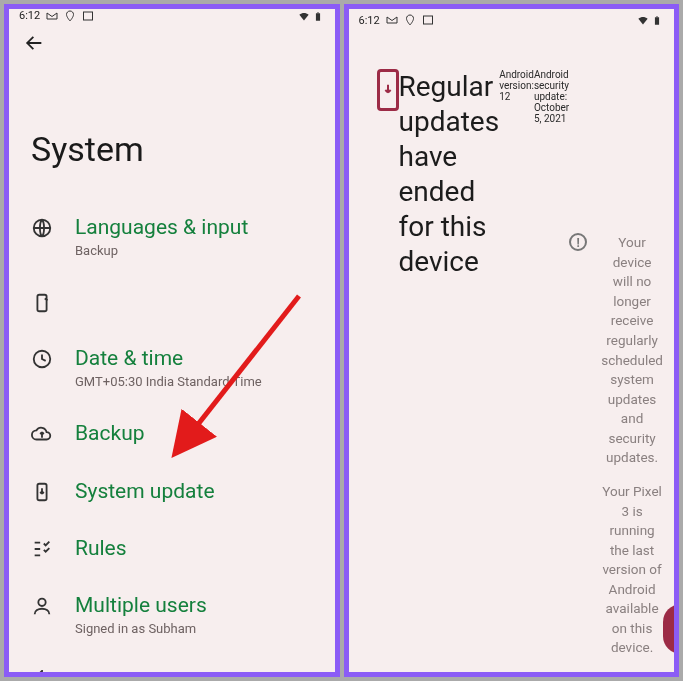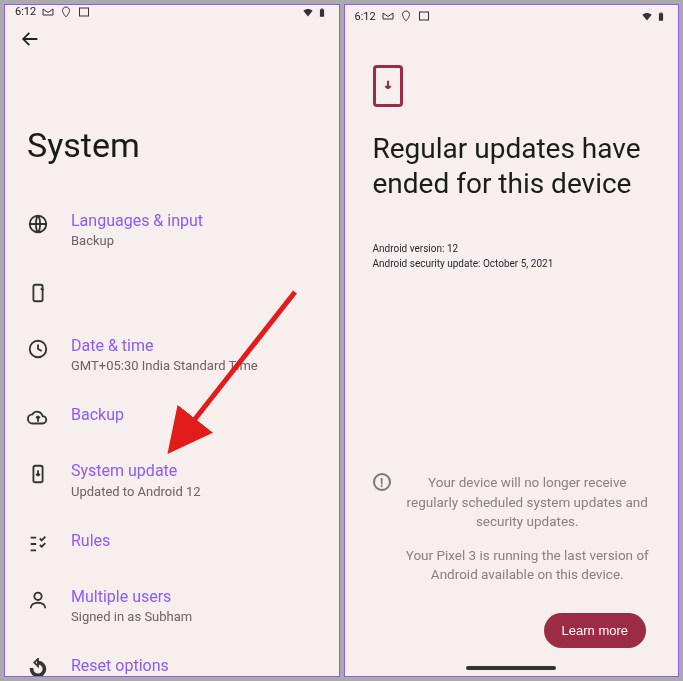--- a/index.html
+++ b/index.html
@@ -16,21 +16,21 @@
     padding: 4px;
     background: #aaa;
     width: 683px;
     height: 681px;
   }
   .screen {
     flex: 1;
     background: #f7eeee;
     position: relative;
     overflow: hidden;
-    border: 1px solid #8b5cf6;
+    border: 5px solid #8b5cf6;
     display: flex;
     flex-direction: column;
   }
   
   .status-bar {
     height: 22px;
     display: flex;
     justify-content: space-between;
     align-items: center;
     padding: 0 10px;
@@ -61,35 +61,35 @@
   }
   .item-icon {
     width: 22px;
     height: 22px;
     flex: 0 0 22px;
     margin-top: 2px;
     color: #333;
   }
   .item-text { flex: 1; }
   .item-title {
-    font-size: 16px;
-    color: #8b5cf6;
+    font-size: 21px;
+    color: #15803d;
     line-height: 1.2;
   }
   .item-sub {
     font-size: 13px;
     color: #6e6262;
     margin-top: 3px;
   }
   
   .right-content {
     padding: 38px 28px 0;
     flex: 1;
     display: flex;
-    flex-direction: column;
+    flex-direction: row;
   }
   .update-badge {
     width: 30px;
     height: 42px;
     border: 3px solid #9c2b46;
     border-radius: 4px;
     display: flex;
     align-items: center;
     justify-content: center;
     color: #9c2b46;
@@ -254,21 +254,20 @@
 
       <div class="item">
         <span class="item-icon">
           <svg viewBox="0 0 24 24" width="22" height="22">
               <rect x="7" y="3" width="10" height="18" rx="2" fill="none" stroke="#333" stroke-width="2"></rect>
               <path d="M12 8v6m0 0l-2-2m2 2l2-2" fill="none" stroke="#333" stroke-width="2"></path>
             </svg>
         </span>
         <div class="item-text">
           <div class="item-title">System update</div>
-          <div class="item-sub">Updated to Android 12</div>
         </div>
       </div>
 
       <div class="item">
         <span class="item-icon">
           <svg viewBox="0 0 24 24" width="22" height="22">
               <path d="M4 5h6M4 12h6M4 19h6" stroke="#333" stroke-width="2"></path>
               <path d="M14 6l2 2 4-4M14 13l2 2 4-4" fill="none" stroke="#333" stroke-width="2"></path>
             </svg>
         </span>

